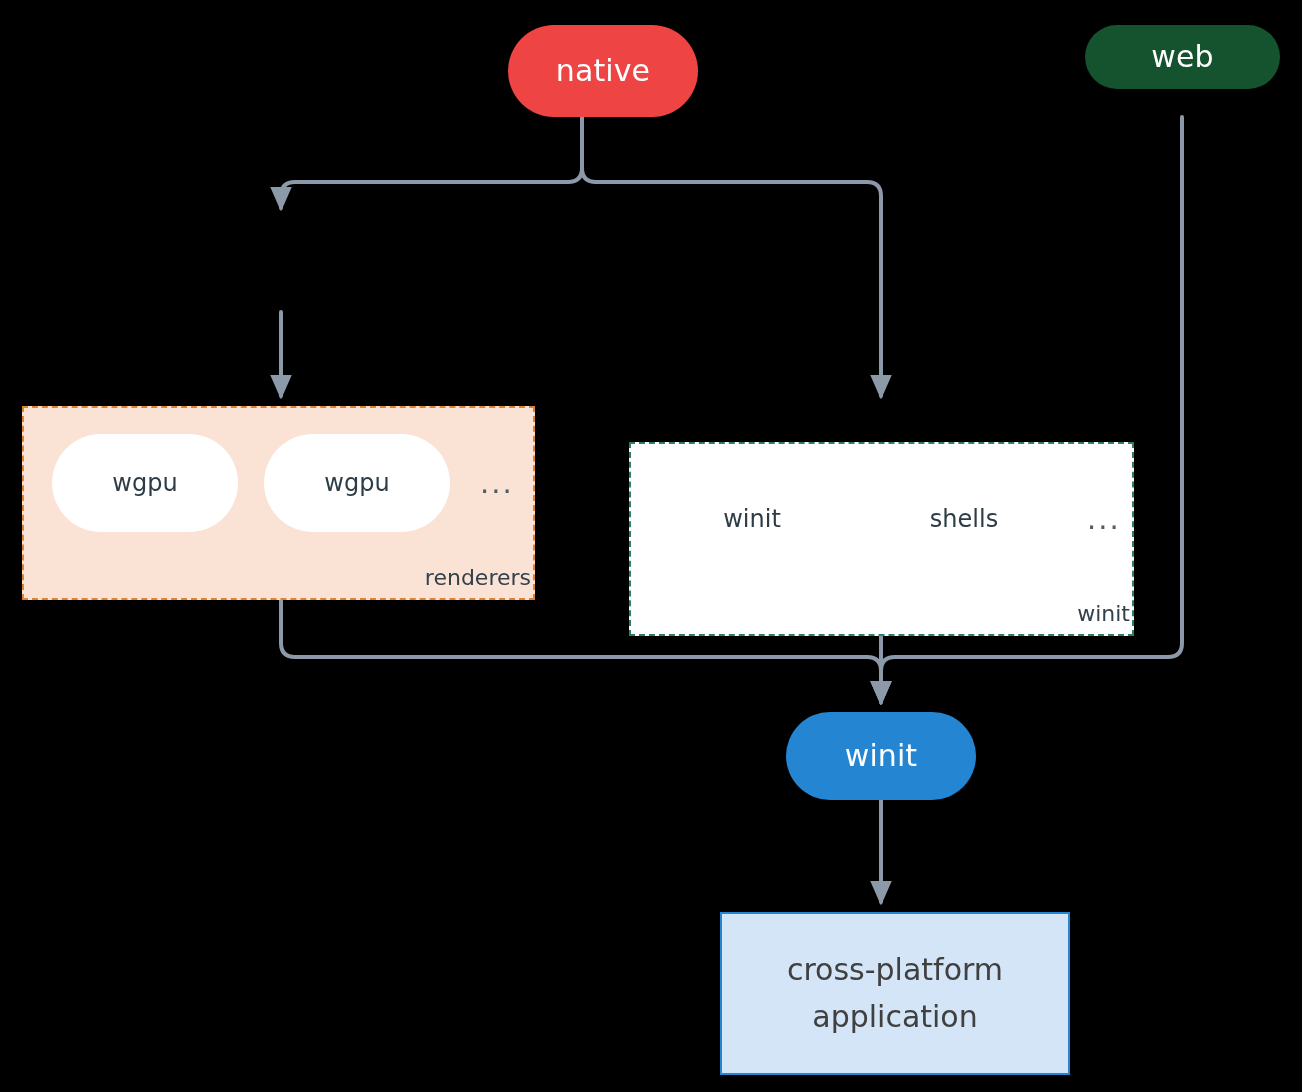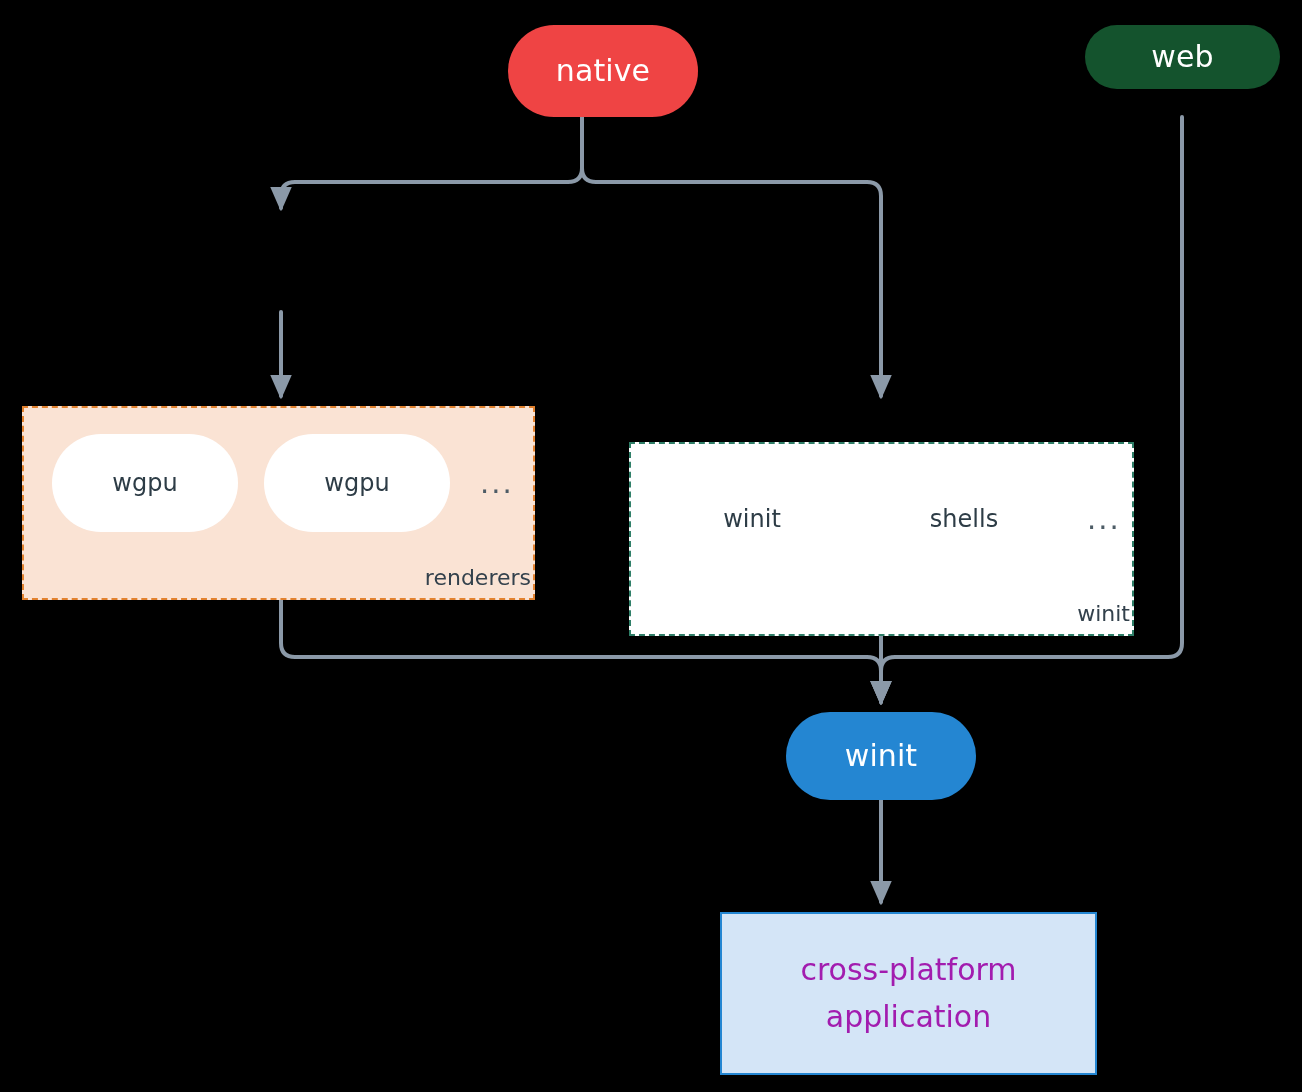--- a/index.html
+++ b/index.html
@@ -109,28 +109,28 @@
   .ellipsis {
     color: #4d5c66;
     font-size: 29px;
     letter-spacing: 2px;
     padding-left: 4px;
   }
   
   .rect-app {
     position: absolute;
     left: 720px; top: 912px;
-    width: 377px; height: 163px;
+    width: 350px; height: 163px;
     background: #d4e5f7;
     border: 2px solid #2486d2;
     box-sizing: border-box;
     display: flex;
     align-items: center;
     justify-content: center;
-    color: #a21caf;
+    color: #404040;
     font-size: 30px;
     line-height: 1.55;
     text-align: center;
   }
 </style>
 </head>
 <body>
 
 <div id="canvas">
 

